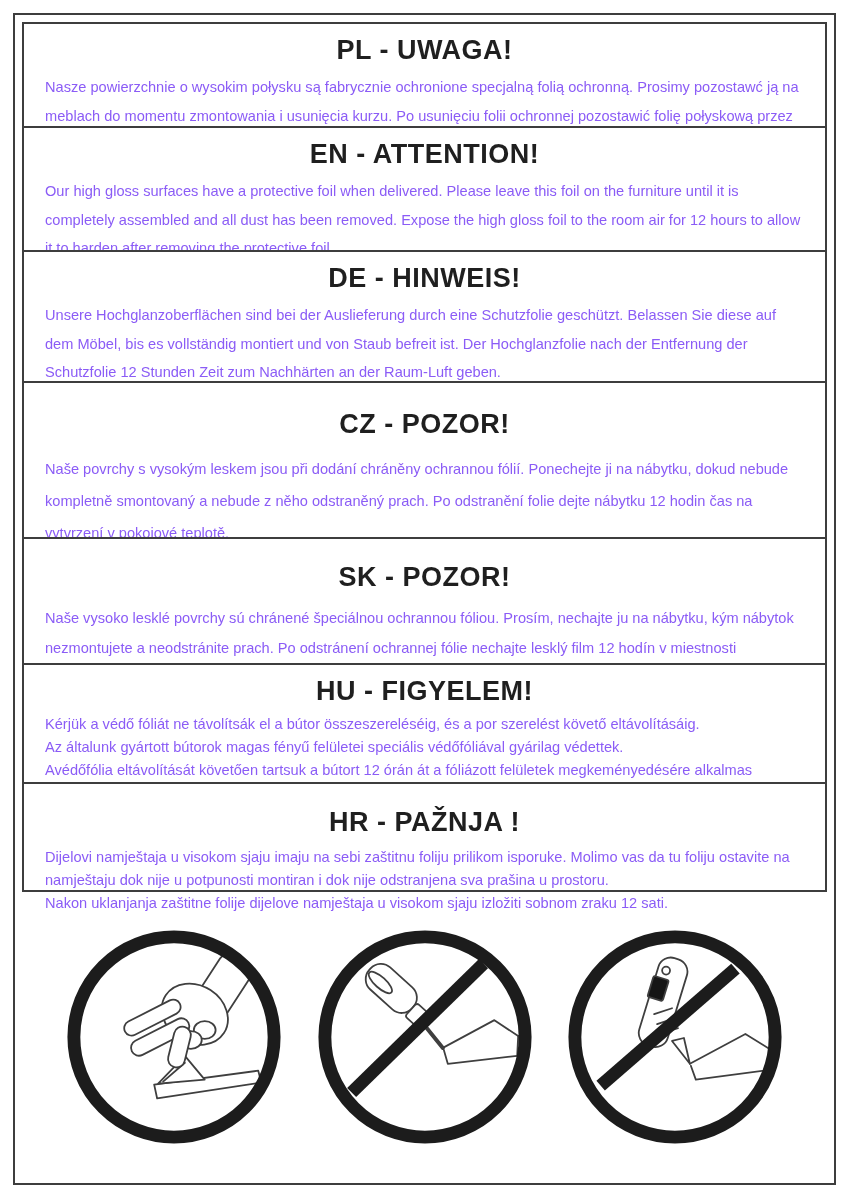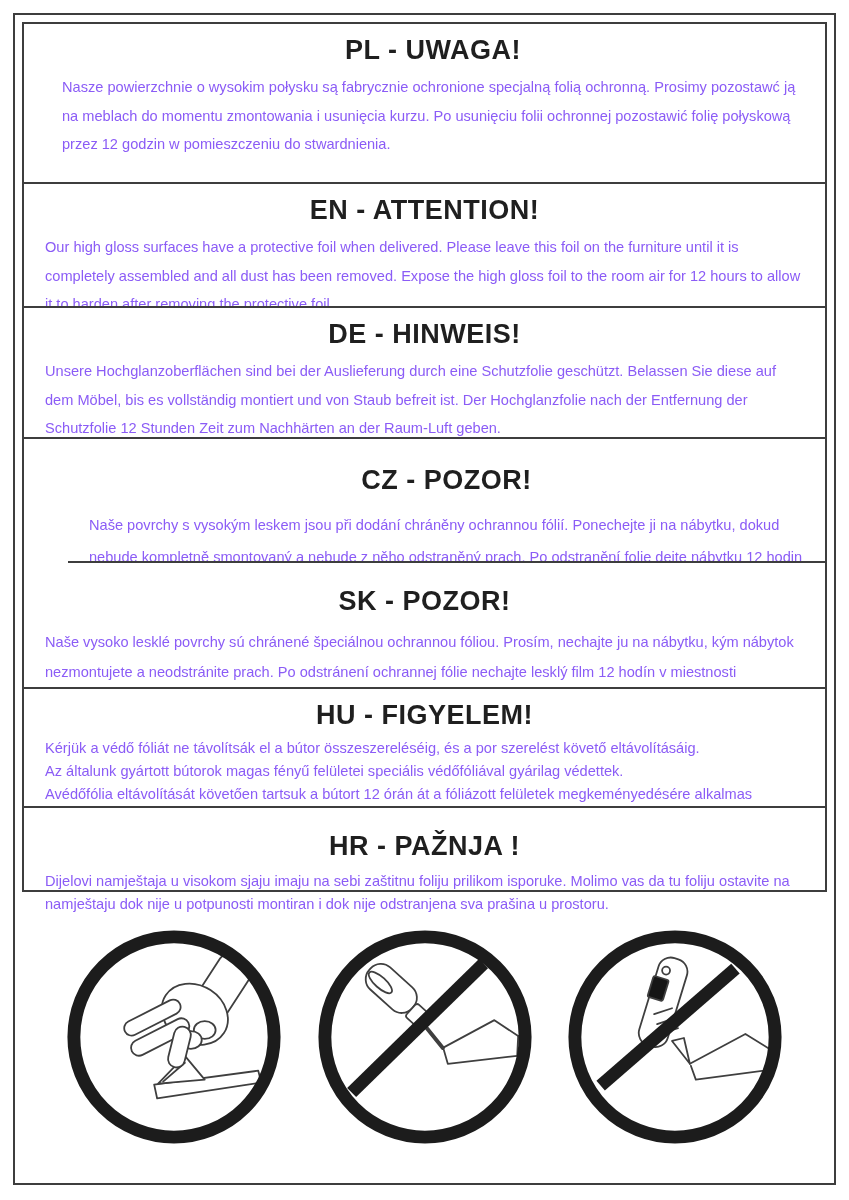--- a/index.html
+++ b/index.html
@@ -22,24 +22,24 @@
     height:870px;
     box-sizing:border-box;
     background:#ffffff;
   }
   .sec{
     box-sizing:border-box;
     border-bottom:2px solid #3d3d3d;
     overflow:hidden;
   }
   .sec:last-child{border-bottom:none;}
-  .sec-0{height:160px;padding-left:17px;}
+  .sec-0{height:104px;}
   .sec-1{height:124px;}
   .sec-2{height:131px;}
-  .sec-3{height:124px;margin-left:44px;}
+  .sec-3{height:156px;}
   .sec-4{height:126px;}
   .sec-5{height:119px;}
   .sec-6{height:128px;}
   .sec-title{
     margin:12px 0 0 0;
     text-align:center;
     font-size:27px;
     line-height:1.1;
     font-weight:bold;
     color:#1f1f1f;
@@ -122,20 +122,21 @@
           <p>Kérjük a védő fóliát ne távolítsák el a bútor összeszereléséig, és a por szerelést követő eltávolításáig.</p>
           <p>Az általunk gyártott bútorok magas fényű felületei speciális védőfóliával gyárilag védettek.</p>
           <p>Avédőfólia eltávolítását követően tartsuk a bútort 12 órán át a fóliázott felületek megkeményedésére alkalmas környezetben.</p>
         </div>
       </section>
 
       <section class="sec sec-6">
         <h2 class="sec-title">HR - PAŽNJA !</h2>
         <div class="sec-body">
           <p>Dijelovi namještaja u visokom sjaju imaju na sebi zaštitnu foliju prilikom isporuke. Molimo vas da tu foliju ostavite na namještaju dok nije u potpunosti montiran i dok nije odstranjena sva prašina u prostoru.</p>
+          <p>Nakon uklanjanja zaštitne folije dijelove namještaja u visokom sjaju izložiti sobnom zraku 12 sati.</p>
         </div>
       </section>
 
     </div>
 
     <div class="icons-row">
 
       <div class="icon-wrap">
         <svg viewBox="0 0 230 230" xmlns="http://www.w3.org/2000/svg">
           <g stroke="#3f3f3f" stroke-width="1.8" fill="#ffffff" stroke-linejoin="round" stroke-linecap="round">

